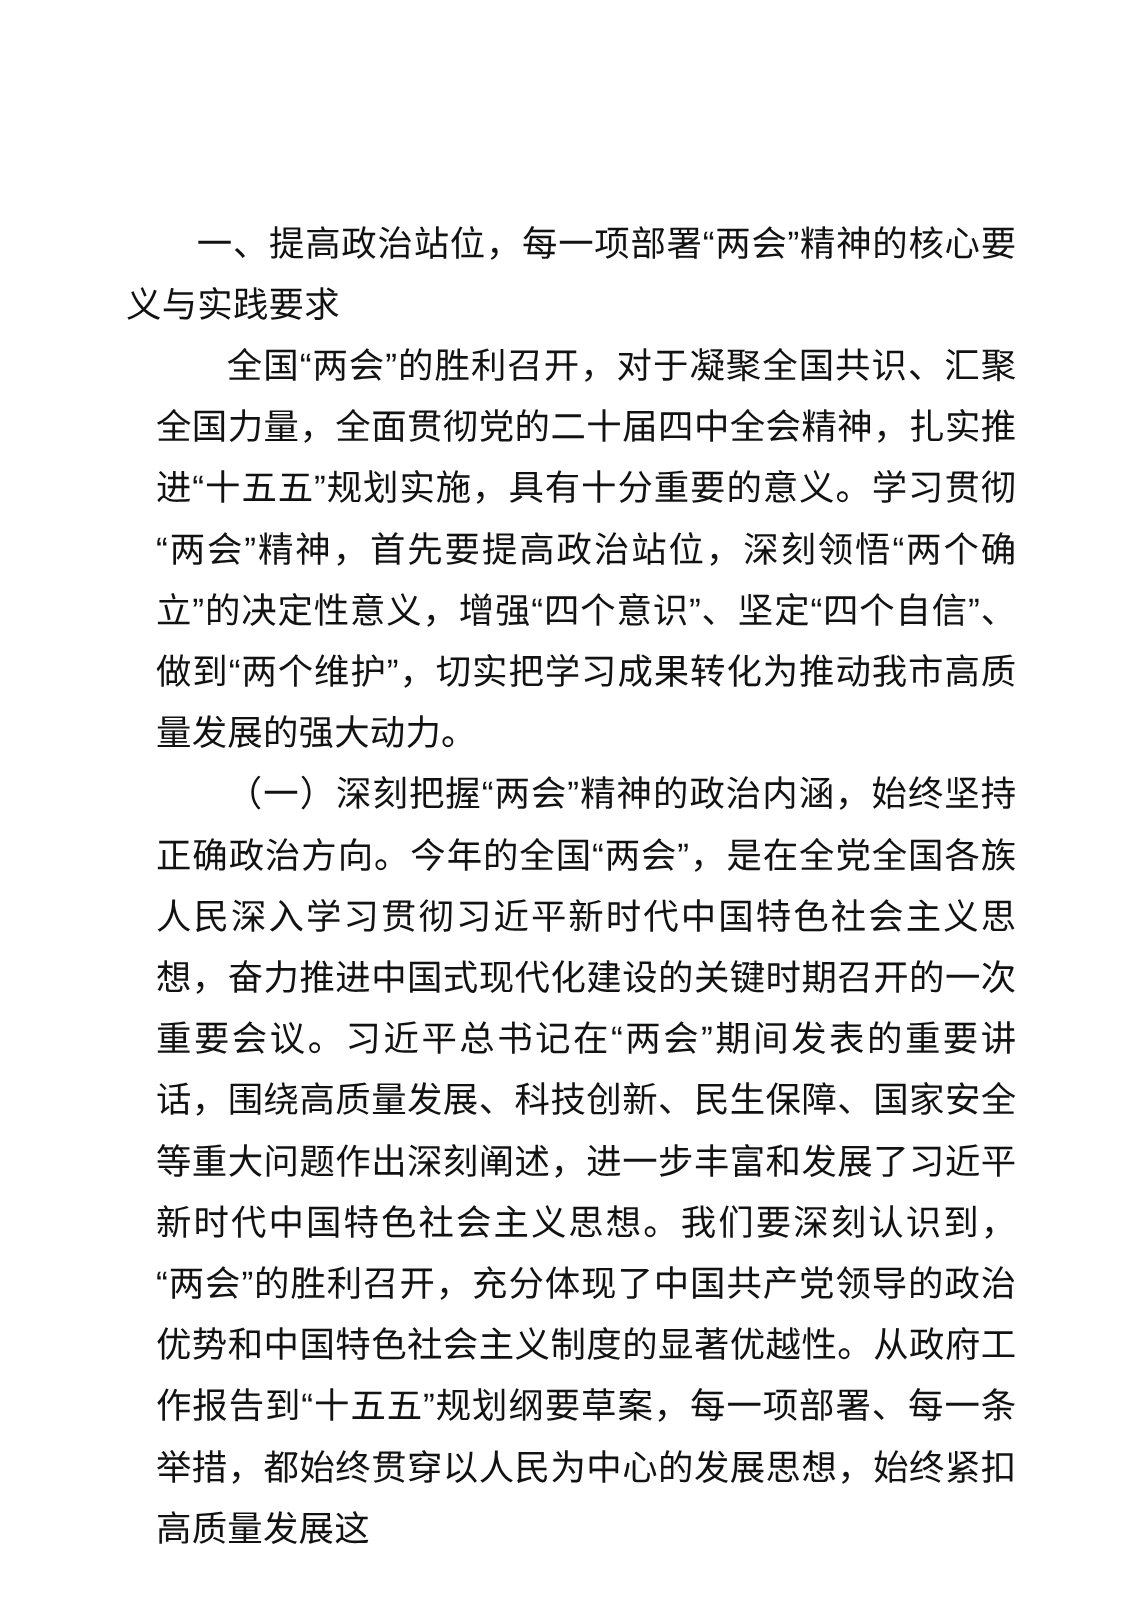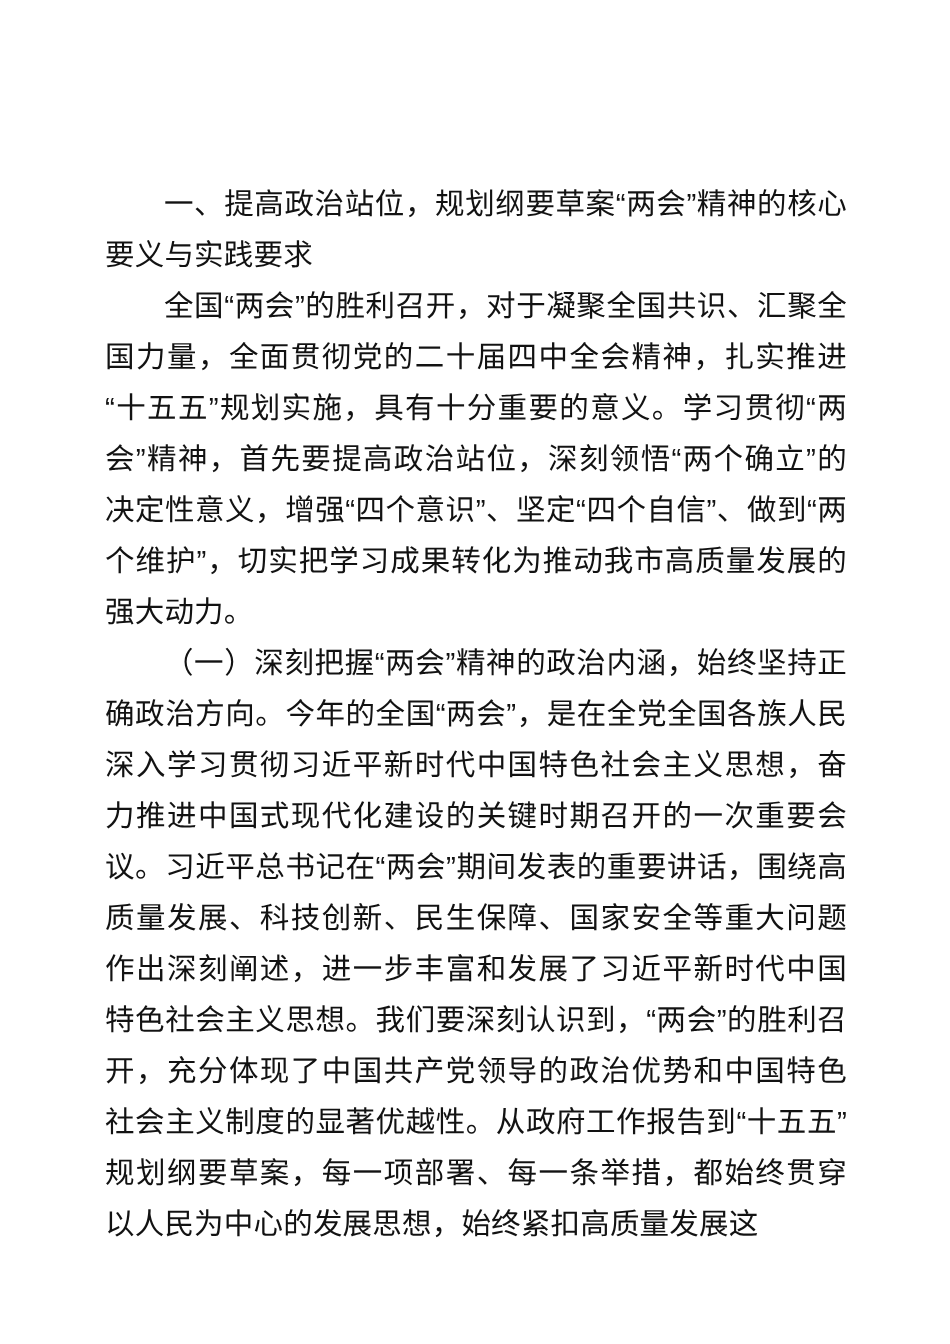--- a/index.html
+++ b/index.html
@@ -42,33 +42,34 @@
     text-indent: 2em;
     letter-spacing: 0.2px;
     word-break: break-all;
     overflow-wrap: anywhere;
     color: #121212;
     font-weight: 400;
   }
 
   .para + .para {
     margin-top: 0;
+    margin-left: 25px;
   }
 
   
   .heading {
     font-weight: 400;
   }
 </style>
 </head>
 <body>
 
 <div class="page">
   <div class="doc-body">
 
-    <p class="para heading">一、提高政治站位，规划纲要草案“两会”精神的核心要义与实践要求</p>
+    <p class="para heading">一、提高政治站位，每一项部署“两会”精神的核心要义与实践要求</p>
 
     <p class="para">全国“两会”的胜利召开，对于凝聚全国共识、汇聚全国力量，全面贯彻党的二十届四中全会精神，扎实推进“十五五”规划实施，具有十分重要的意义。学习贯彻“两会”精神，首先要提高政治站位，深刻领悟“两个确立”的决定性意义，增强“四个意识”、坚定“四个自信”、做到“两个维护”，切实把学习成果转化为推动我市高质量发展的强大动力。</p>
 
     <p class="para">（一）深刻把握“两会”精神的政治内涵，始终坚持正确政治方向。今年的全国“两会”，是在全党全国各族人民深入学习贯彻习近平新时代中国特色社会主义思想，奋力推进中国式现代化建设的关键时期召开的一次重要会议。习近平总书记在“两会”期间发表的重要讲话，围绕高质量发展、科技创新、民生保障、国家安全等重大问题作出深刻阐述，进一步丰富和发展了习近平新时代中国特色社会主义思想。我们要深刻认识到，“两会”的胜利召开，充分体现了中国共产党领导的政治优势和中国特色社会主义制度的显著优越性。从政府工作报告到“十五五”规划纲要草案，每一项部署、每一条举措，都始终贯穿以人民为中心的发展思想，始终紧扣高质量发展这</p>
 
   </div>
 </div>
 
 </body></html>

